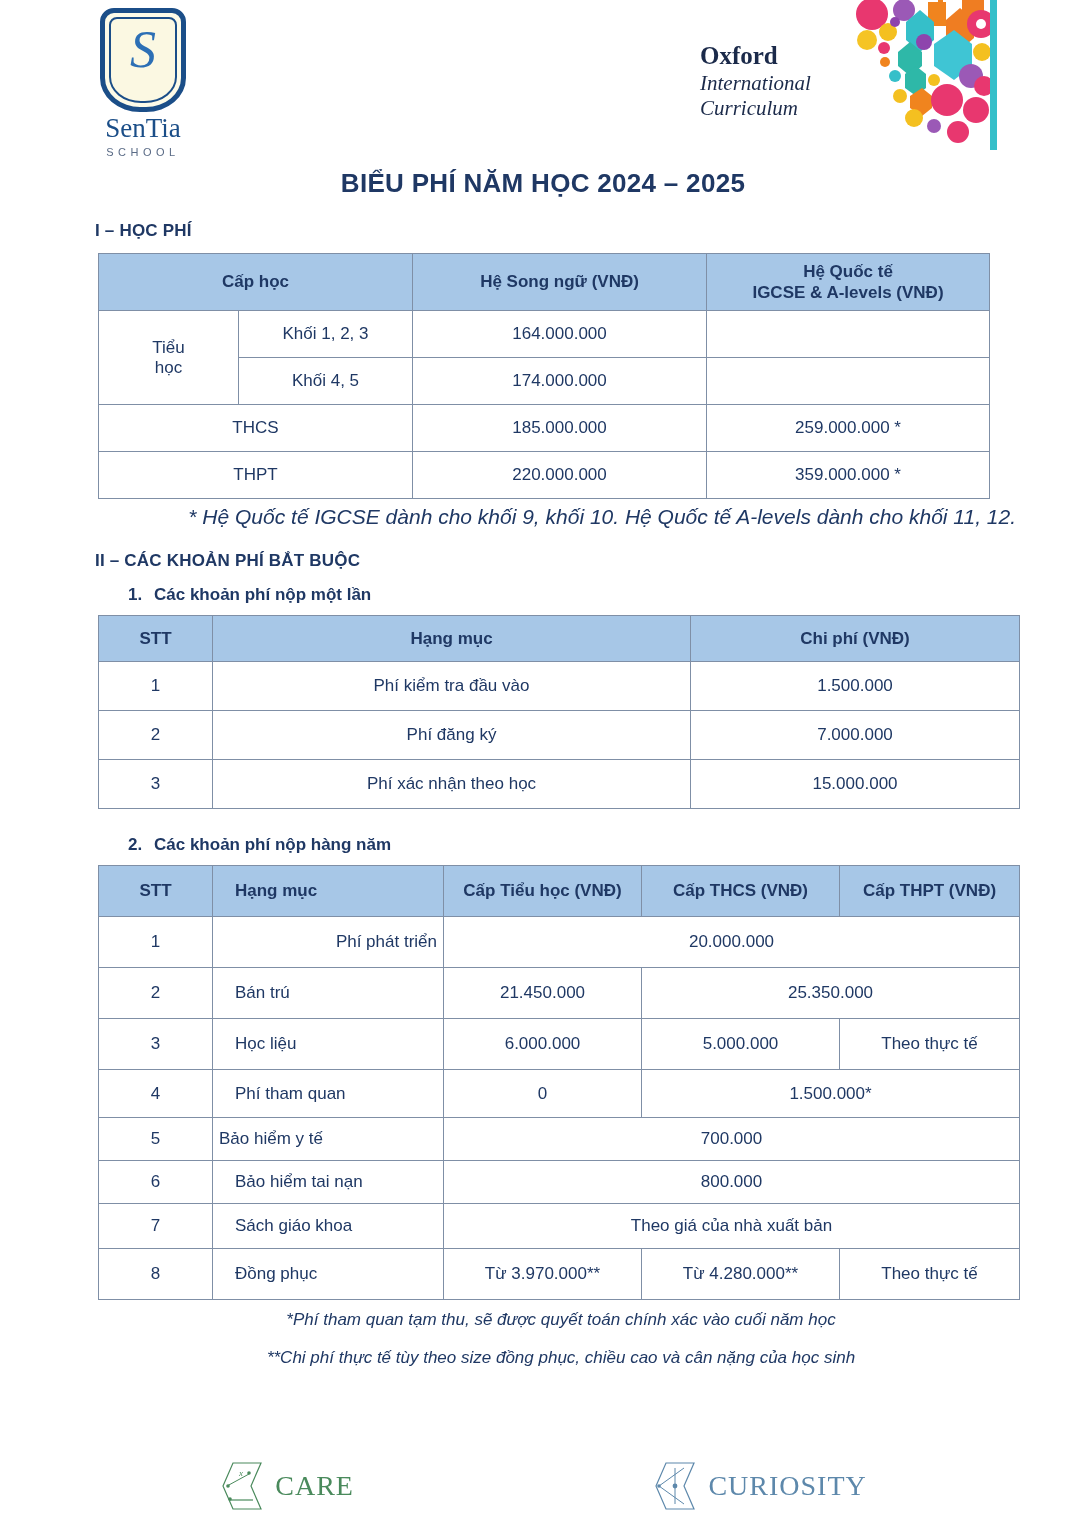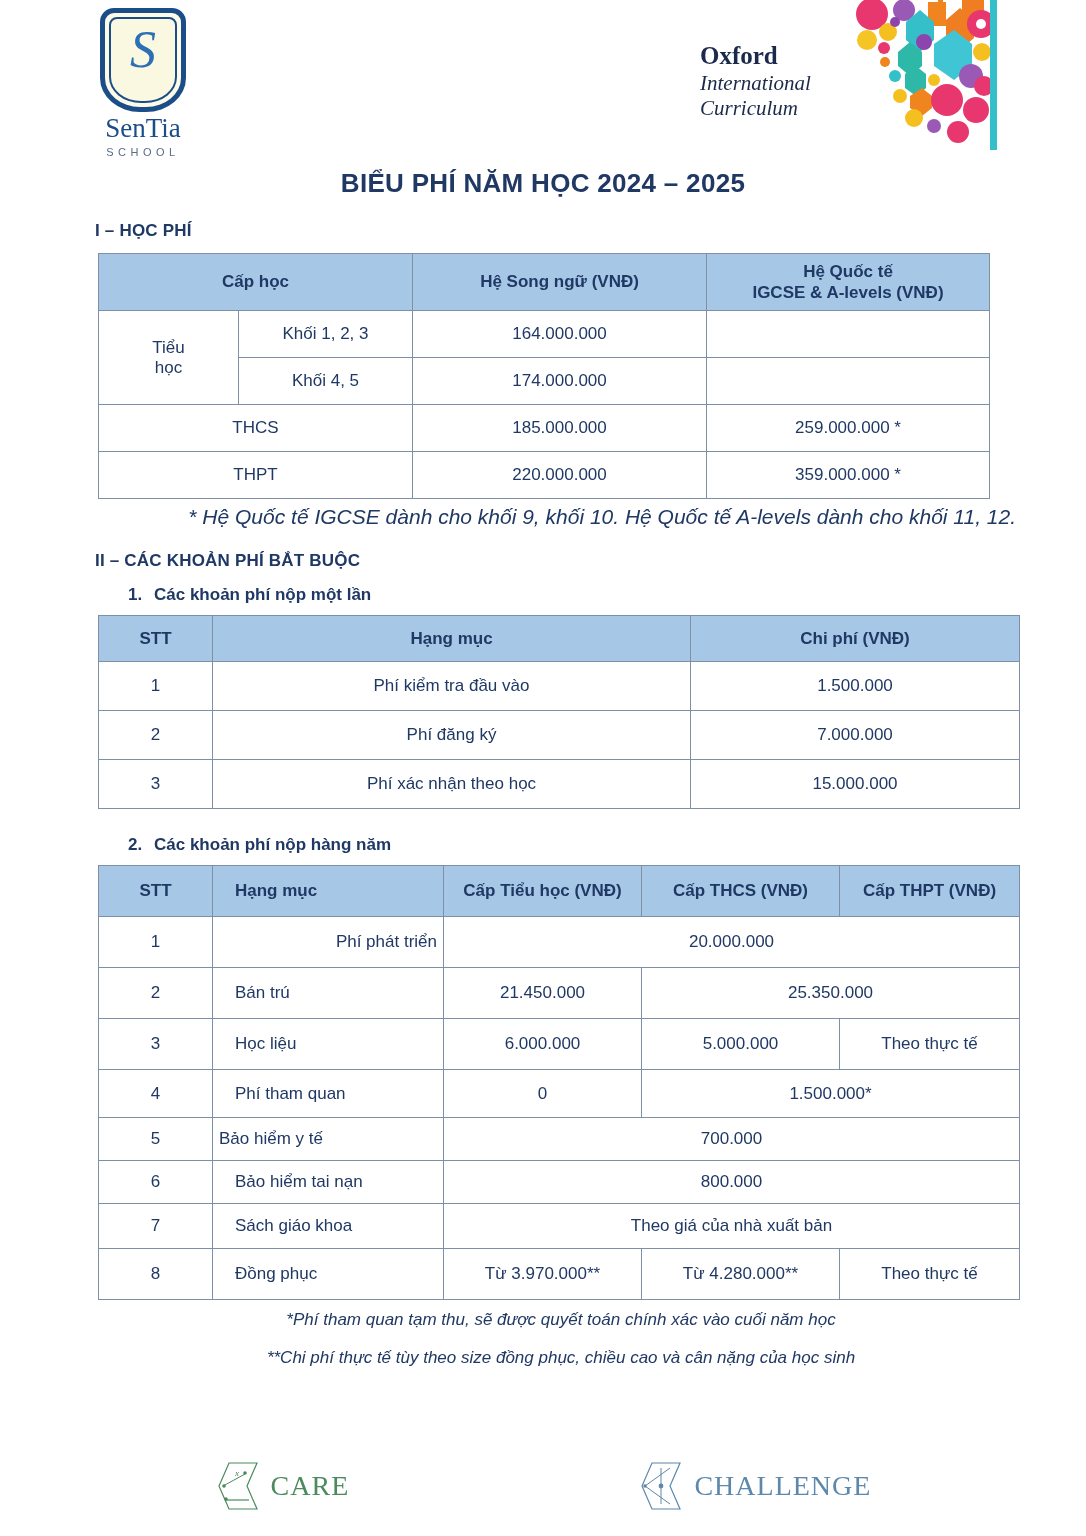--- a/index.html
+++ b/index.html
@@ -441,15 +441,15 @@
 
   <div class="value v-character">
     <svg width="46" height="52" viewBox="0 0 46 52">
       <polygon points="14,3 42,3 32,26 42,49 14,49 4,26" fill="none" stroke="#5d88ab" stroke-width="1.2"></polygon>
       <path d="M7,26 L32,8" stroke="#5d88ab" stroke-width="1"></path>
       <path d="M7,26 L32,44" stroke="#5d88ab" stroke-width="1"></path>
       <path d="M23,8 L23,44" stroke="#5d88ab" stroke-width="1"></path>
       <circle cx="7" cy="26" r="1.8" fill="#5d88ab"></circle>
       <circle cx="23" cy="26" r="2.4" fill="#5d88ab"></circle>
     </svg>
-    <span class="vlabel">CHALLENGE</span>
+    <span class="vlabel">CURIOSITY</span>
   </div>
 </div>
 
 </body></html>

